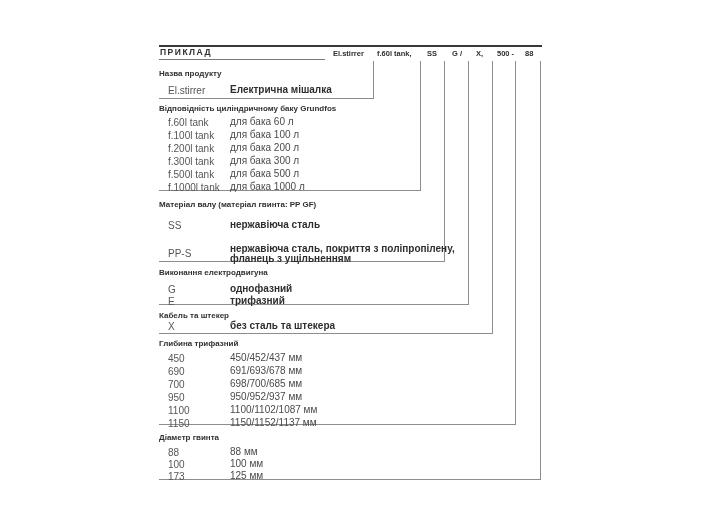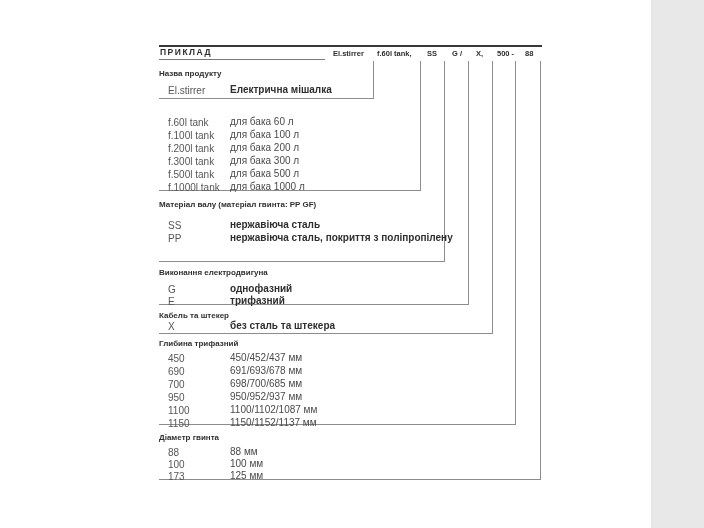--- a/index.html
+++ b/index.html
@@ -1,17 +1,17 @@
 <!DOCTYPE html>
 <html><head>
 <meta charset="utf-8">
 <style>
   html,body{margin:0;padding:0;background:#e8e8e8;}
   .page{
-    position:relative; width:651px; height:528px; background:#ffffff;
+    position:relative; width:704px; height:528px; background:#ffffff;
     font-family:"Liberation Sans", sans-serif; color:#4a4a4a; overflow:hidden;
   }
   .hline{position:absolute; height:1px; background:#8d8d8d;}
   .vline{position:absolute; width:1px; background:#8d8d8d;}
   .toprule{position:absolute; left:159px; top:45px; width:383px; height:2px; background:#383838;}
   .example-label{
     position:absolute; left:160px; top:47px; font-size:8.5px; font-weight:bold;
     letter-spacing:1.5px; color:#2e2e2e; white-space:nowrap;
   }
   .example-underline{position:absolute; left:159px; top:59px; width:166px; height:1px; background:#7a7a7a;}
@@ -56,20 +56,21 @@
   <div class="hline" style="left:159px; top:304px; width:310px"></div>
   <div class="hline" style="left:159px; top:333px; width:334px"></div>
   <div class="hline" style="left:159px; top:424px; width:357px"></div>
   <div class="hline" style="left:159px; top:479px; width:382px"></div>
 
   <div class="sec-heading" style="top:69px">Назва продукту</div>
   <div class="row bold-desc" style="top:85px">
     <span class="code">El.stirrer</span><span class="desc">Електрична мішалка</span>
   </div>
 
+  <div class="sec-heading" style="top:104px">Відповідність циліндричному баку Grundfos</div>
   <div class="row" style="top:117px">
     <span class="code">f.60l tank</span><span class="desc">для бака 60 л</span>
   </div>
   <div class="row" style="top:130px">
     <span class="code">f.100l tank</span><span class="desc">для бака 100 л</span>
   </div>
   <div class="row" style="top:143px">
     <span class="code">f.200l tank</span><span class="desc">для бака 200 л</span>
   </div>
   <div class="row" style="top:156px">
@@ -79,22 +80,23 @@
     <span class="code">f.500l tank</span><span class="desc">для бака 500 л</span>
   </div>
   <div class="row" style="top:182px">
     <span class="code">f.1000l tank</span><span class="desc">для бака 1000 л</span>
   </div>
 
   <div class="sec-heading" style="top:200px">Матеріал валу (матеріал гвинта: PP GF)</div>
   <div class="row bold-desc" style="top:220px">
     <span class="code">SS</span><span class="desc">нержавіюча сталь</span>
   </div>
-  <div class="row bold-desc" style="top:233px">
-    <span class="code">PP</span><span class="desc">нержавіюча сталь, покриття з поліпропілену</span>
+  <div class="row bold-desc" style="top:244px">
+    <span class="code" style="padding-top:4px">PP-S</span><span class="desc">нержавіюча сталь, покриття з поліпропілену,
+фланець з ущільненням</span>
   </div>
 
   <div class="sec-heading" style="top:268px">Виконання електродвигуна</div>
   <div class="row bold-desc" style="top:284px">
     <span class="code">G</span><span class="desc">однофазний</span>
   </div>
   <div class="row bold-desc" style="top:296px">
     <span class="code">E</span><span class="desc">трифазний</span>
   </div>
 

